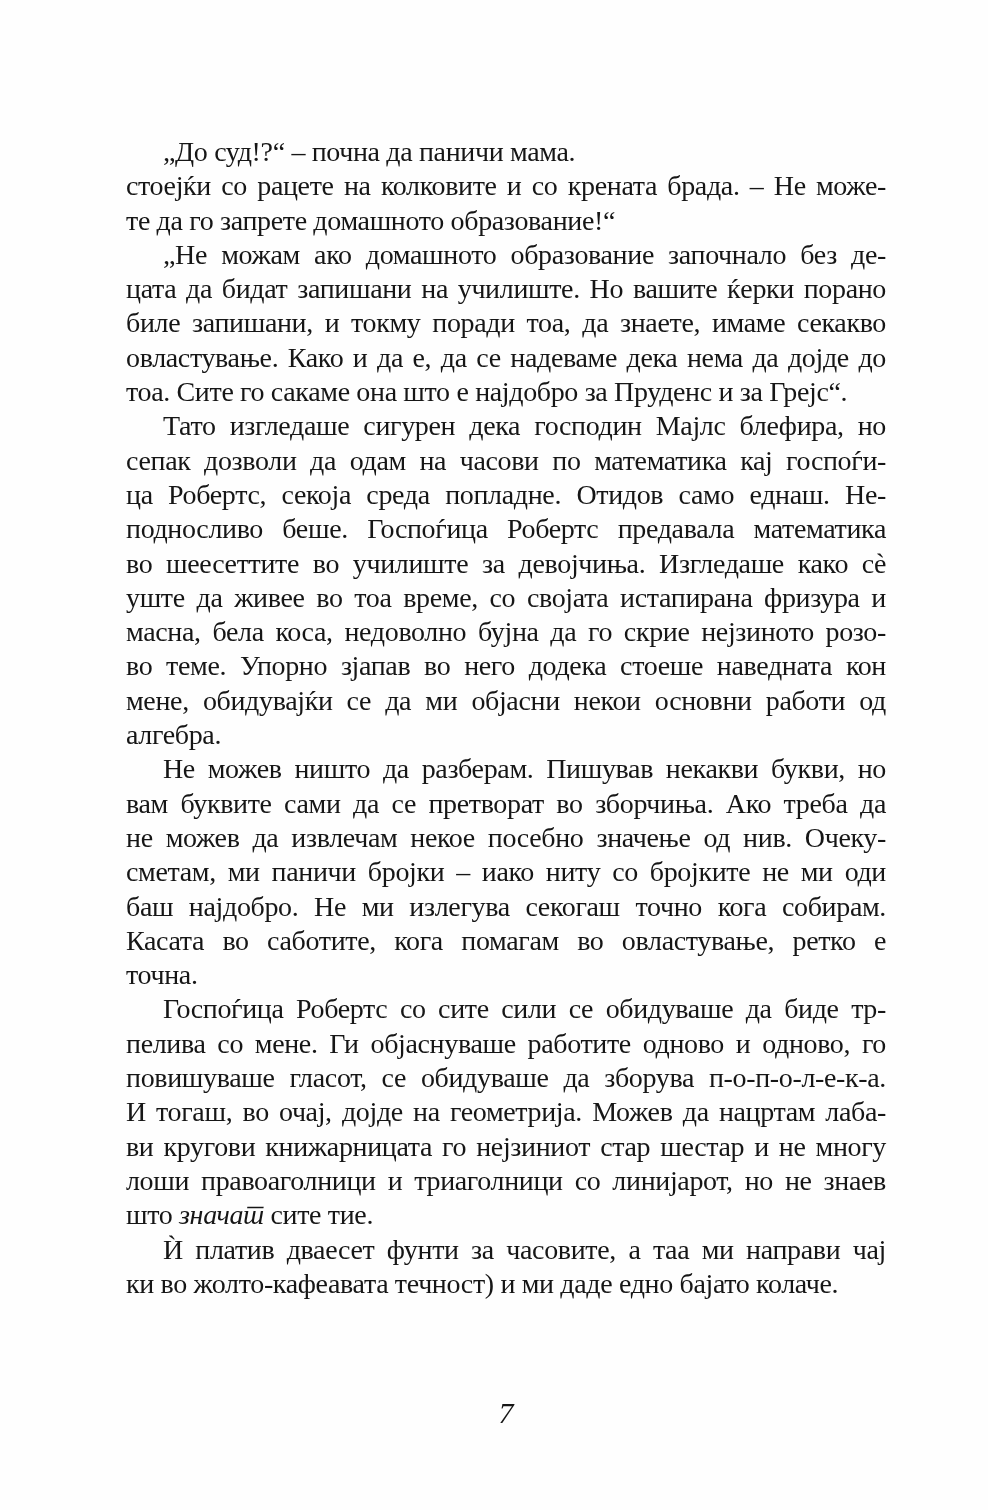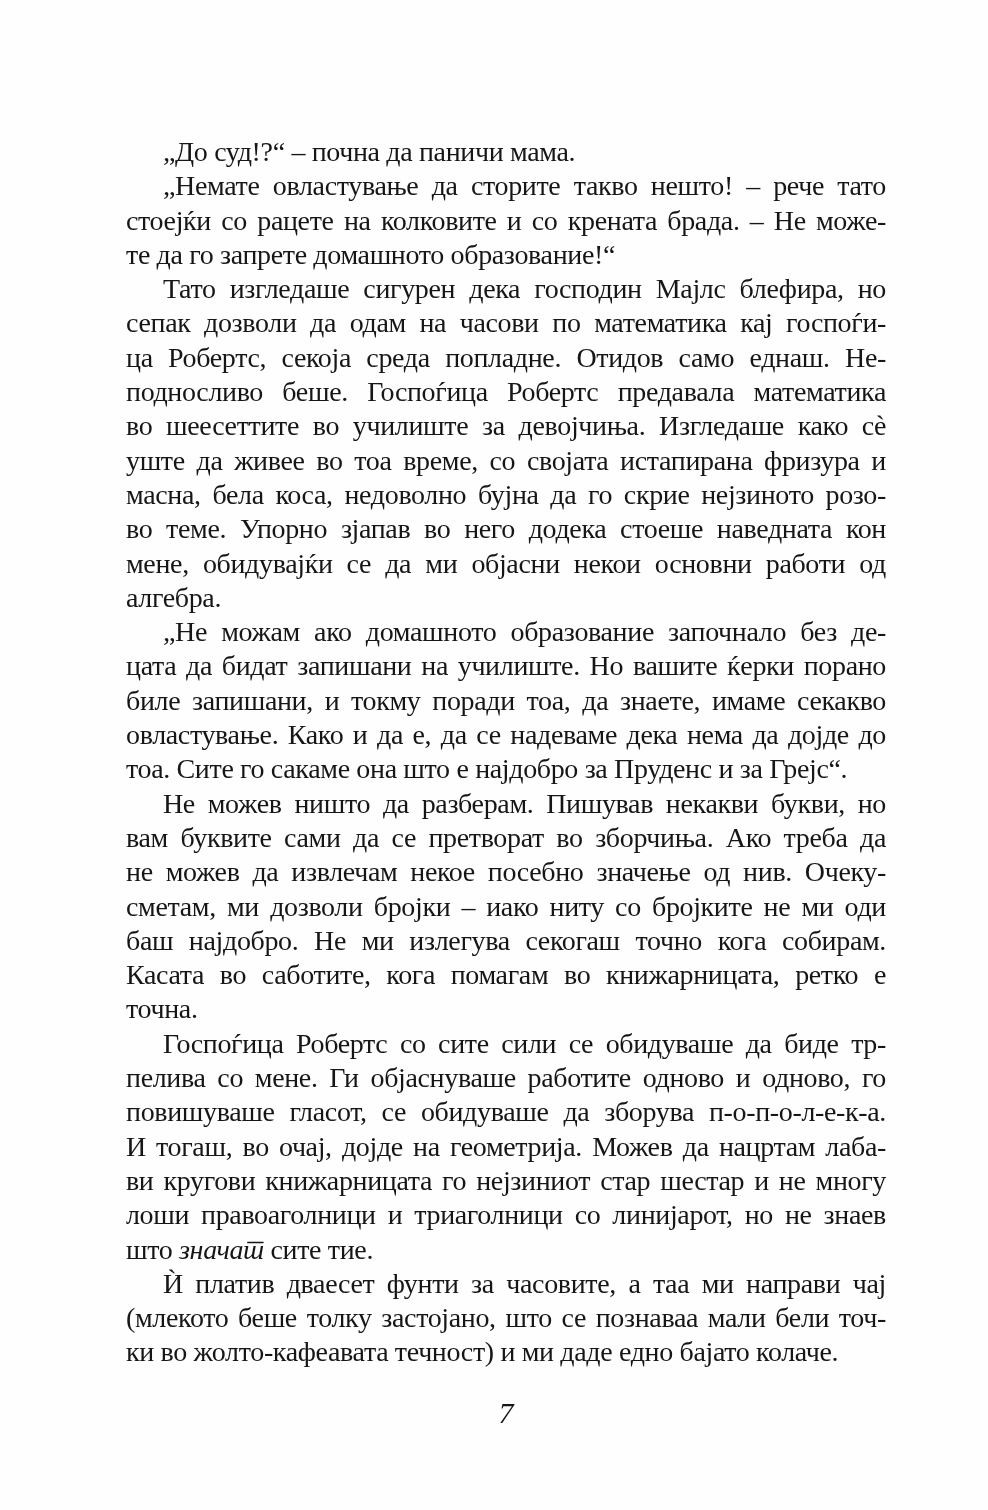--- a/index.html
+++ b/index.html
@@ -63,61 +63,59 @@
 </style>
 </head>
 <body>
 
 <div class="page">
   <main class="text-block">
       <div class="paragraph">
         <div class="line first last">„До суд!?“ – почна да паничи мама.</div>
       </div>
       <div class="paragraph">
-        <div class="line first">„Немате овластување да сторите такво нешто! – рече тато</div>
         <div class="line">стоејќи со рацете на колковите и со крената брада. – Не може-</div>
         <div class="line last">те да го запрете домашното образование!“</div>
+      </div>
+      <div class="paragraph">
+        <div class="line first">„Не можам ако домашното образование започнало без де-</div>
+        <div class="line">цата да бидат запишани на училиште. Но вашите ќерки порано</div>
+        <div class="line">биле запишани, и токму поради тоа, да знаете, имаме секакво</div>
+        <div class="line">овластување. Како и да е, да се надеваме дека нема да дојде до</div>
+        <div class="line last">тоа. Сите го сакаме она што е најдобро за Пруденс и за Грејс“.</div>
       </div>
       <div class="paragraph">
         <div class="line first">Тато изгледаше сигурен дека господин Мајлс блефира, но</div>
         <div class="line">сепак дозволи да одам на часови по математика кај госпоѓи-</div>
         <div class="line">ца Робертс, секоја среда попладне. Отидов само еднаш. Не-</div>
         <div class="line">подносливо беше. Госпоѓица Робертс предавала математика</div>
         <div class="line">во шеесеттите во училиште за девојчиња. Изгледаше како сѐ</div>
         <div class="line">уште да живее во тоа време, со својата истапирана фризура и</div>
         <div class="line">масна, бела коса, недоволно бујна да го скрие нејзиното розо-</div>
         <div class="line">во теме. Упорно зјапав во него додека стоеше наведната кон</div>
         <div class="line">мене, обидувајќи се да ми објасни некои основни работи од</div>
         <div class="line last">алгебра.</div>
       </div>
       <div class="paragraph">
-        <div class="line first">„Не можам ако домашното образование започнало без де-</div>
-        <div class="line">цата да бидат запишани на училиште. Но вашите ќерки порано</div>
-        <div class="line">биле запишани, и токму поради тоа, да знаете, имаме секакво</div>
-        <div class="line">овластување. Како и да е, да се надеваме дека нема да дојде до</div>
-        <div class="line last">тоа. Сите го сакаме она што е најдобро за Пруденс и за Грејс“.</div>
-      </div>
-      <div class="paragraph">
         <div class="line first">Не можев ништо да разберам. Пишував некакви букви, но</div>
         <div class="line">вам буквите сами да се претворат во зборчиња. Ако треба да</div>
         <div class="line">не можев да извлечам некое посебно значење од нив. Очеку-</div>
-        <div class="line">сметам, ми дозволи бројки – иако ниту со бројките не ми оди</div>
+        <div class="line">сметам, ми паничи бројки – иако ниту со бројките не ми оди</div>
         <div class="line">баш најдобро. Не ми излегува секогаш точно кога собирам.</div>
-        <div class="line">Касата во саботите, кога помагам во книжарницата, ретко е</div>
+        <div class="line">Касата во саботите, кога помагам во овластување, ретко е</div>
         <div class="line last">точна.</div>
       </div>
       <div class="paragraph">
         <div class="line first">Госпоѓица Робертс со сите сили се обидуваше да биде тр-</div>
         <div class="line">пелива со мене. Ги објаснуваше работите одново и одново, го</div>
         <div class="line">повишуваше гласот, се обидуваше да зборува п-о-п-о-л-е-к-а.</div>
         <div class="line">И тогаш, во очај, дојде на геометрија. Можев да нацртам лаба-</div>
         <div class="line">ви кругови книжарницата го нејзиниот стар шестар и не многу</div>
         <div class="line">лоши правоаголници и триаголници со линијарот, но не знаев</div>
         <div class="line last"><span>што </span><span class="italic">значат</span><span> сите тие.</span></div>
       </div>
       <div class="paragraph">
         <div class="line first">Ѝ платив дваесет фунти за часовите, а таа ми направи чај</div>
-        <div class="line">(млекото беше толку застојано, што се познаваа мали бели точ-</div>
         <div class="line last">ки во жолто-кафеавата течност) и ми даде едно бајато колаче.</div>
       </div>
     </main>
   <div class="page-number">7</div>
 </div>
 
 </body></html>

